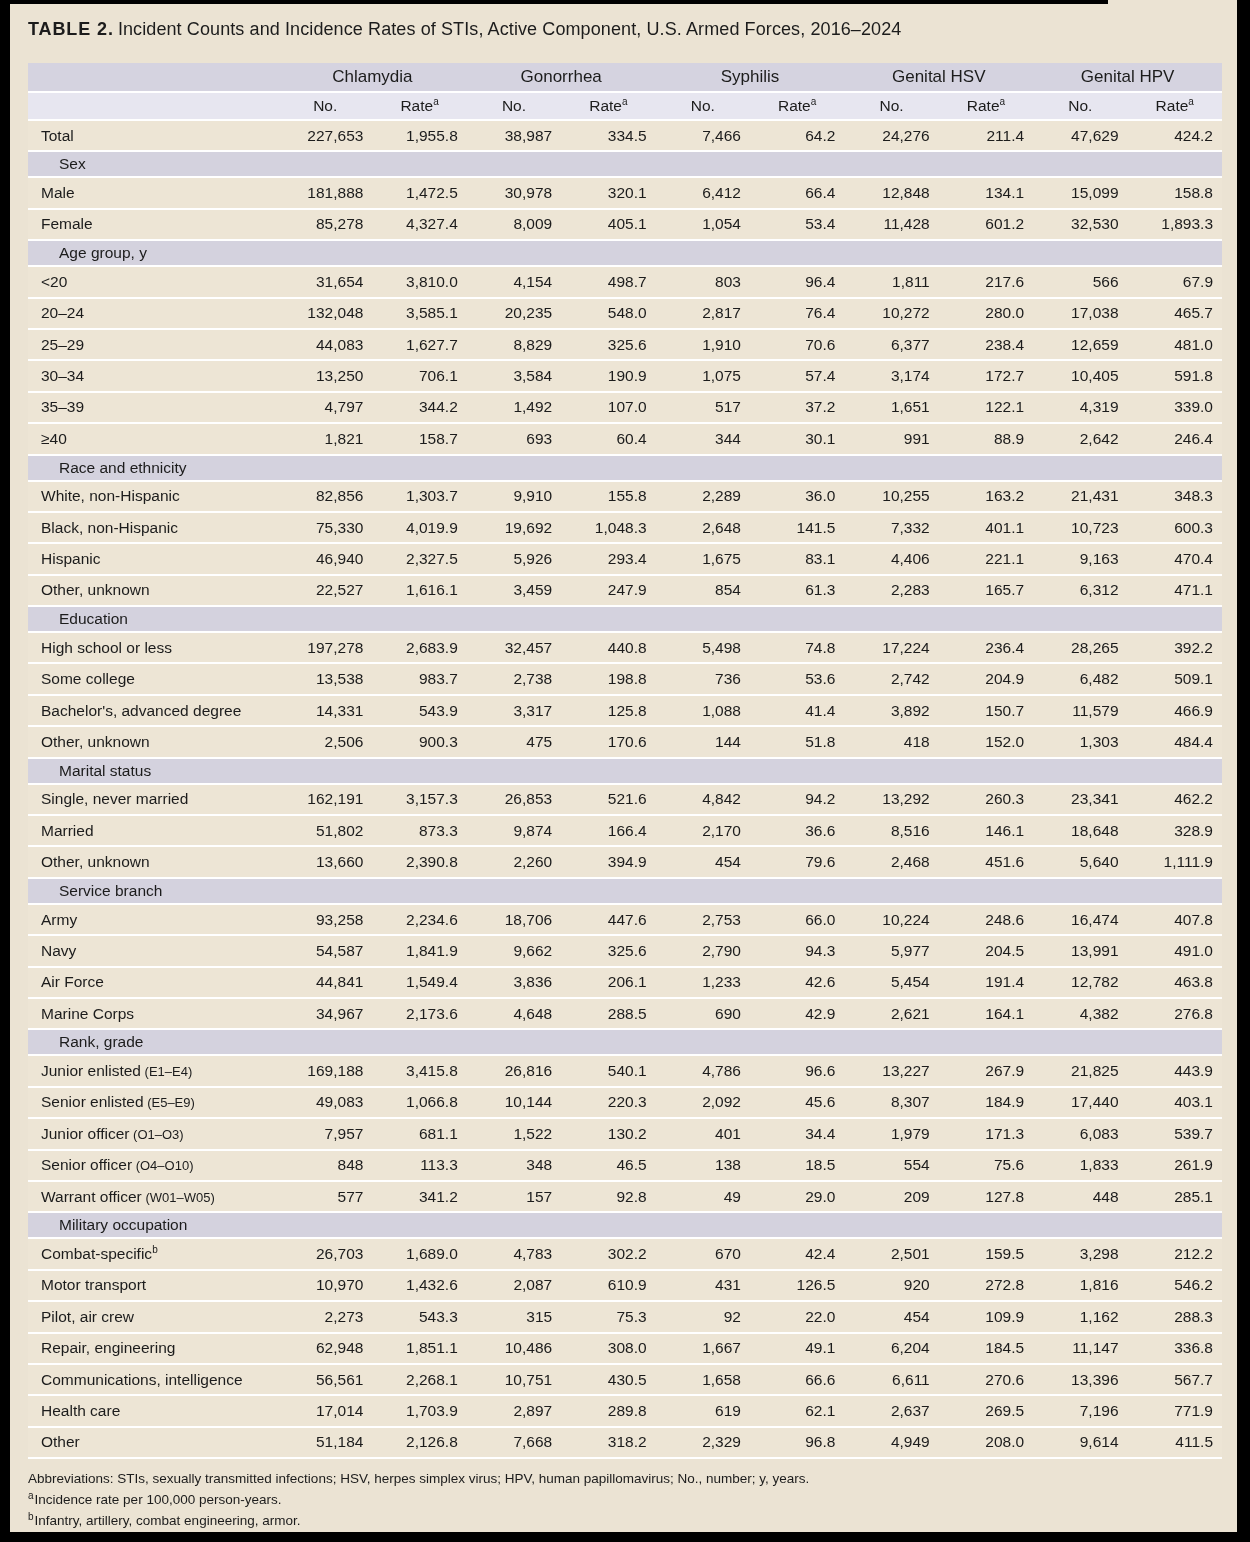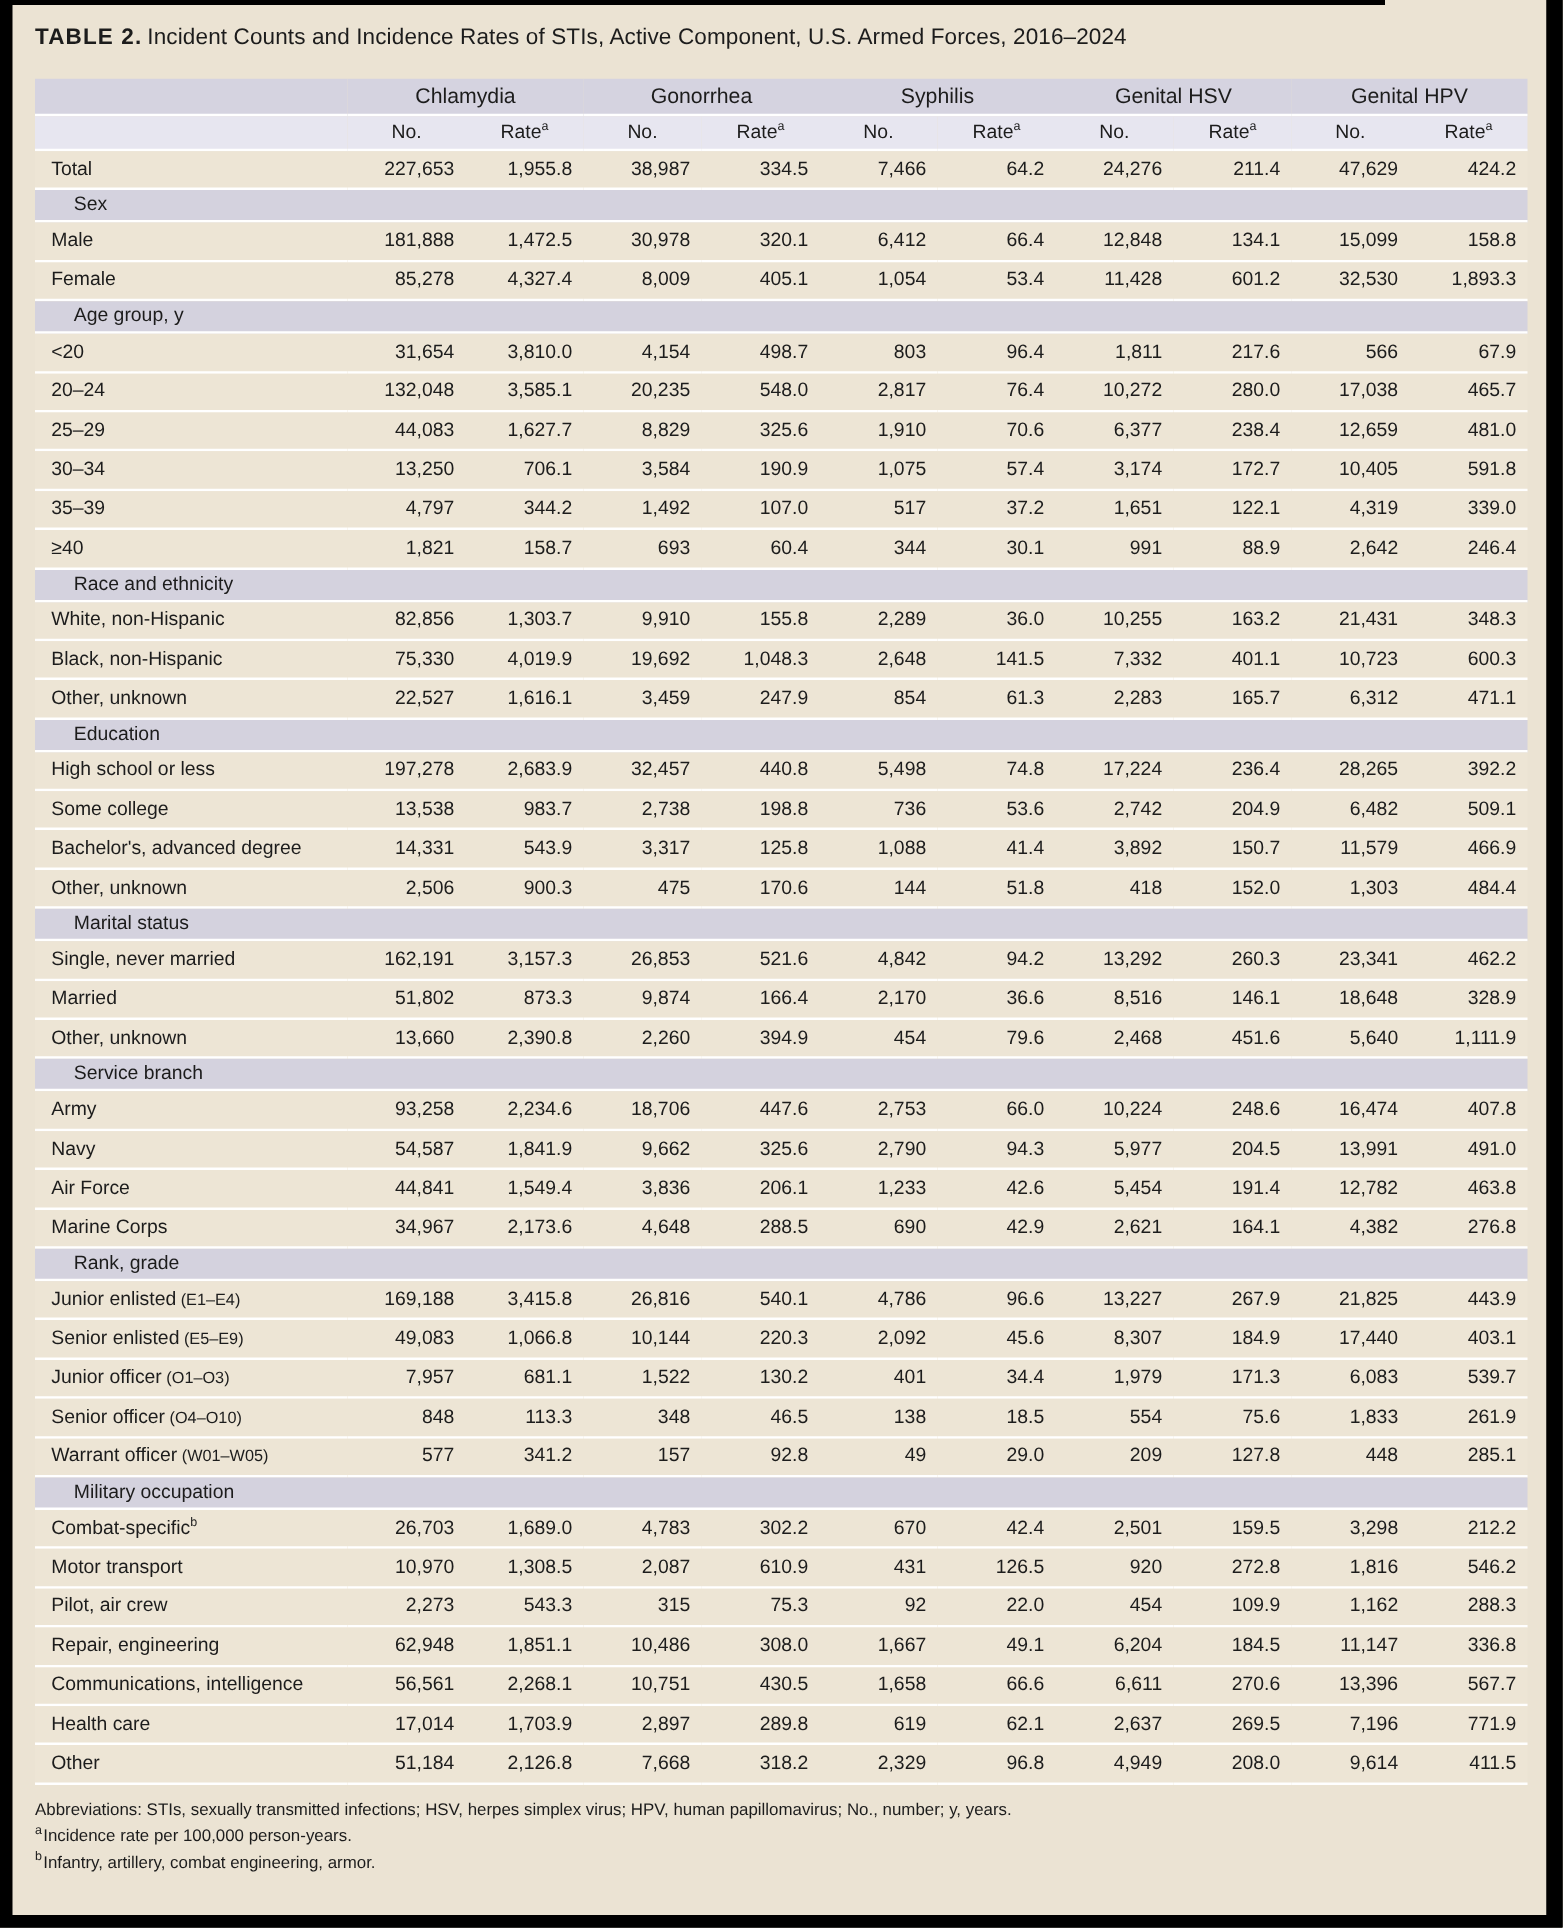--- a/index.html
+++ b/index.html
@@ -237,20 +237,33 @@
               <td class="num-cell">19,692</td>
               <td class="num-cell">1,048.3</td>
               <td class="num-cell">2,648</td>
               <td class="num-cell">141.5</td>
               <td class="num-cell">7,332</td>
               <td class="num-cell">401.1</td>
               <td class="num-cell">10,723</td>
               <td class="num-cell">600.3</td>
             </tr>
             <tr class="data">
+              <td class="label-cell"><span>Hispanic</span></td>
+              <td class="num-cell">46,940</td>
+              <td class="num-cell">2,327.5</td>
+              <td class="num-cell">5,926</td>
+              <td class="num-cell">293.4</td>
+              <td class="num-cell">1,675</td>
+              <td class="num-cell">83.1</td>
+              <td class="num-cell">4,406</td>
+              <td class="num-cell">221.1</td>
+              <td class="num-cell">9,163</td>
+              <td class="num-cell">470.4</td>
+            </tr>
+            <tr class="data">
               <td class="label-cell"><span>Other, unknown</span></td>
               <td class="num-cell">22,527</td>
               <td class="num-cell">1,616.1</td>
               <td class="num-cell">3,459</td>
               <td class="num-cell">247.9</td>
               <td class="num-cell">854</td>
               <td class="num-cell">61.3</td>
               <td class="num-cell">2,283</td>
               <td class="num-cell">165.7</td>
               <td class="num-cell">6,312</td>
@@ -488,21 +501,21 @@
               <td class="num-cell">670</td>
               <td class="num-cell">42.4</td>
               <td class="num-cell">2,501</td>
               <td class="num-cell">159.5</td>
               <td class="num-cell">3,298</td>
               <td class="num-cell">212.2</td>
             </tr>
             <tr class="data">
               <td class="label-cell"><span>Motor transport</span></td>
               <td class="num-cell">10,970</td>
-              <td class="num-cell">1,308.5</td>
+              <td class="num-cell">1,432.6</td>
               <td class="num-cell">2,087</td>
               <td class="num-cell">610.9</td>
               <td class="num-cell">431</td>
               <td class="num-cell">126.5</td>
               <td class="num-cell">920</td>
               <td class="num-cell">272.8</td>
               <td class="num-cell">1,816</td>
               <td class="num-cell">546.2</td>
             </tr>
             <tr class="data">

